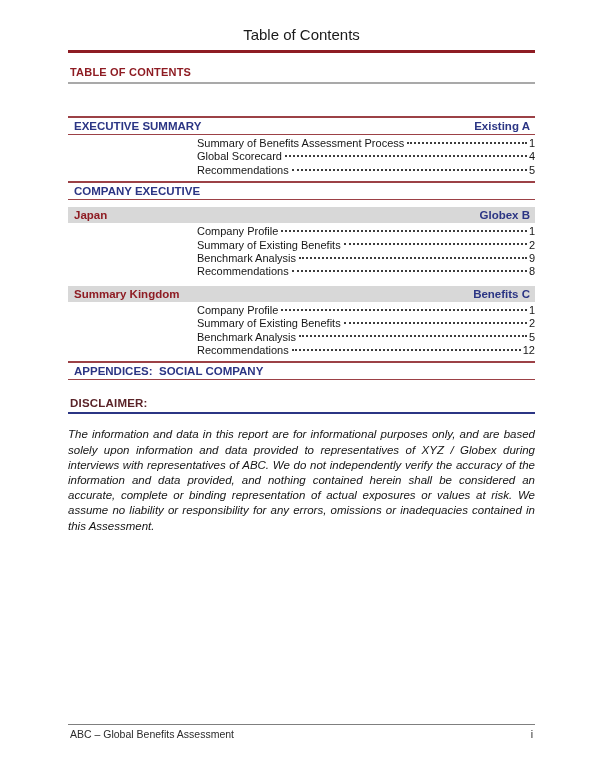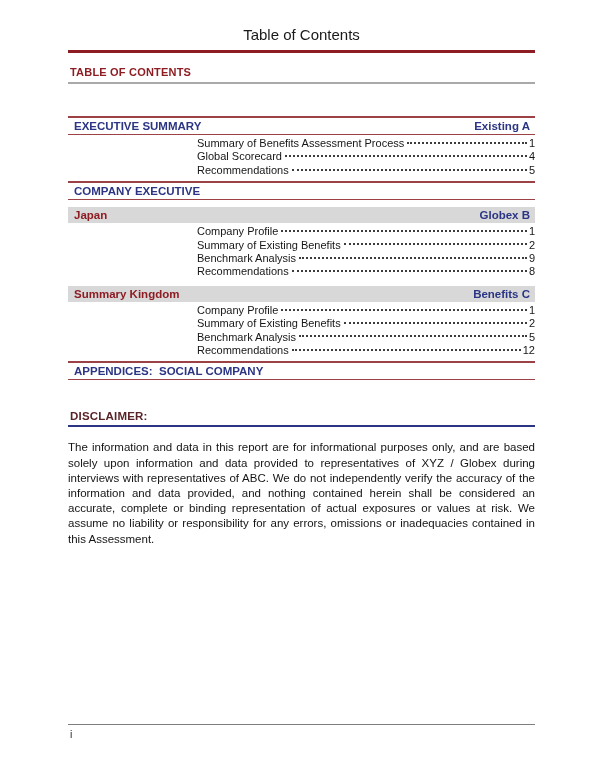--- a/index.html
+++ b/index.html
@@ -81,33 +81,34 @@
     margin: 0 2px 2px 3px;
     min-width: 12px;
   }
   .entry-page { white-space: nowrap; }
 
   .toc-sec { margin-bottom: 0; }
   .sp-4 { margin-bottom: 4px; }
   .sp-7 { margin-bottom: 7px; }
 
   
-  .disclaimer { margin-top: 30px; }
+  .disclaimer { margin-top: 17px; }
   .disclaimer-heading {
     font-size: 11.5px;
     font-weight: bold;
     color: var(--disclaimer, #5a2328);
     border-bottom: 2px solid var(--navy, #2b3584);
     padding: 0 2px 3px 2px;
     margin-bottom: 13px;
     letter-spacing: 0.2px;
   }
   .disclaimer-body {
     margin: 0;
     font-size: 11.5px;
+    font-style: italic;
     text-align: justify;
     line-height: 15.2px;
     color: #141414;
   }
 
   
   .doc-footer {
     margin-top: auto;
     border-top: 1.5px solid #7f7f7f;
     padding: 3px 2px 0 2px;
@@ -222,16 +223,17 @@
       <span class="sec-title">APPENDICES:  SOCIAL COMPANY</span>
     </div>
   </section>
 
   <section class="disclaimer">
     <div class="disclaimer-heading">DISCLAIMER:</div>
     <p class="disclaimer-body">The information and data in this report are for informational purposes only, and are based solely upon information and data provided to representatives of XYZ / Globex during interviews with representatives of ABC.  We do not independently verify the accuracy of the information and data provided, and nothing contained herein shall be considered an accurate, complete or binding representation of actual exposures or values at risk. We assume no liability or responsibility for any errors, omissions or inadequacies contained in this Assessment.</p>
   </section>
 
   <footer class="doc-footer">
+    <span>ABC – Global Benefits Assessment</span>
     <span>i</span>
   </footer>
 
 </div>
 
 </body></html>

